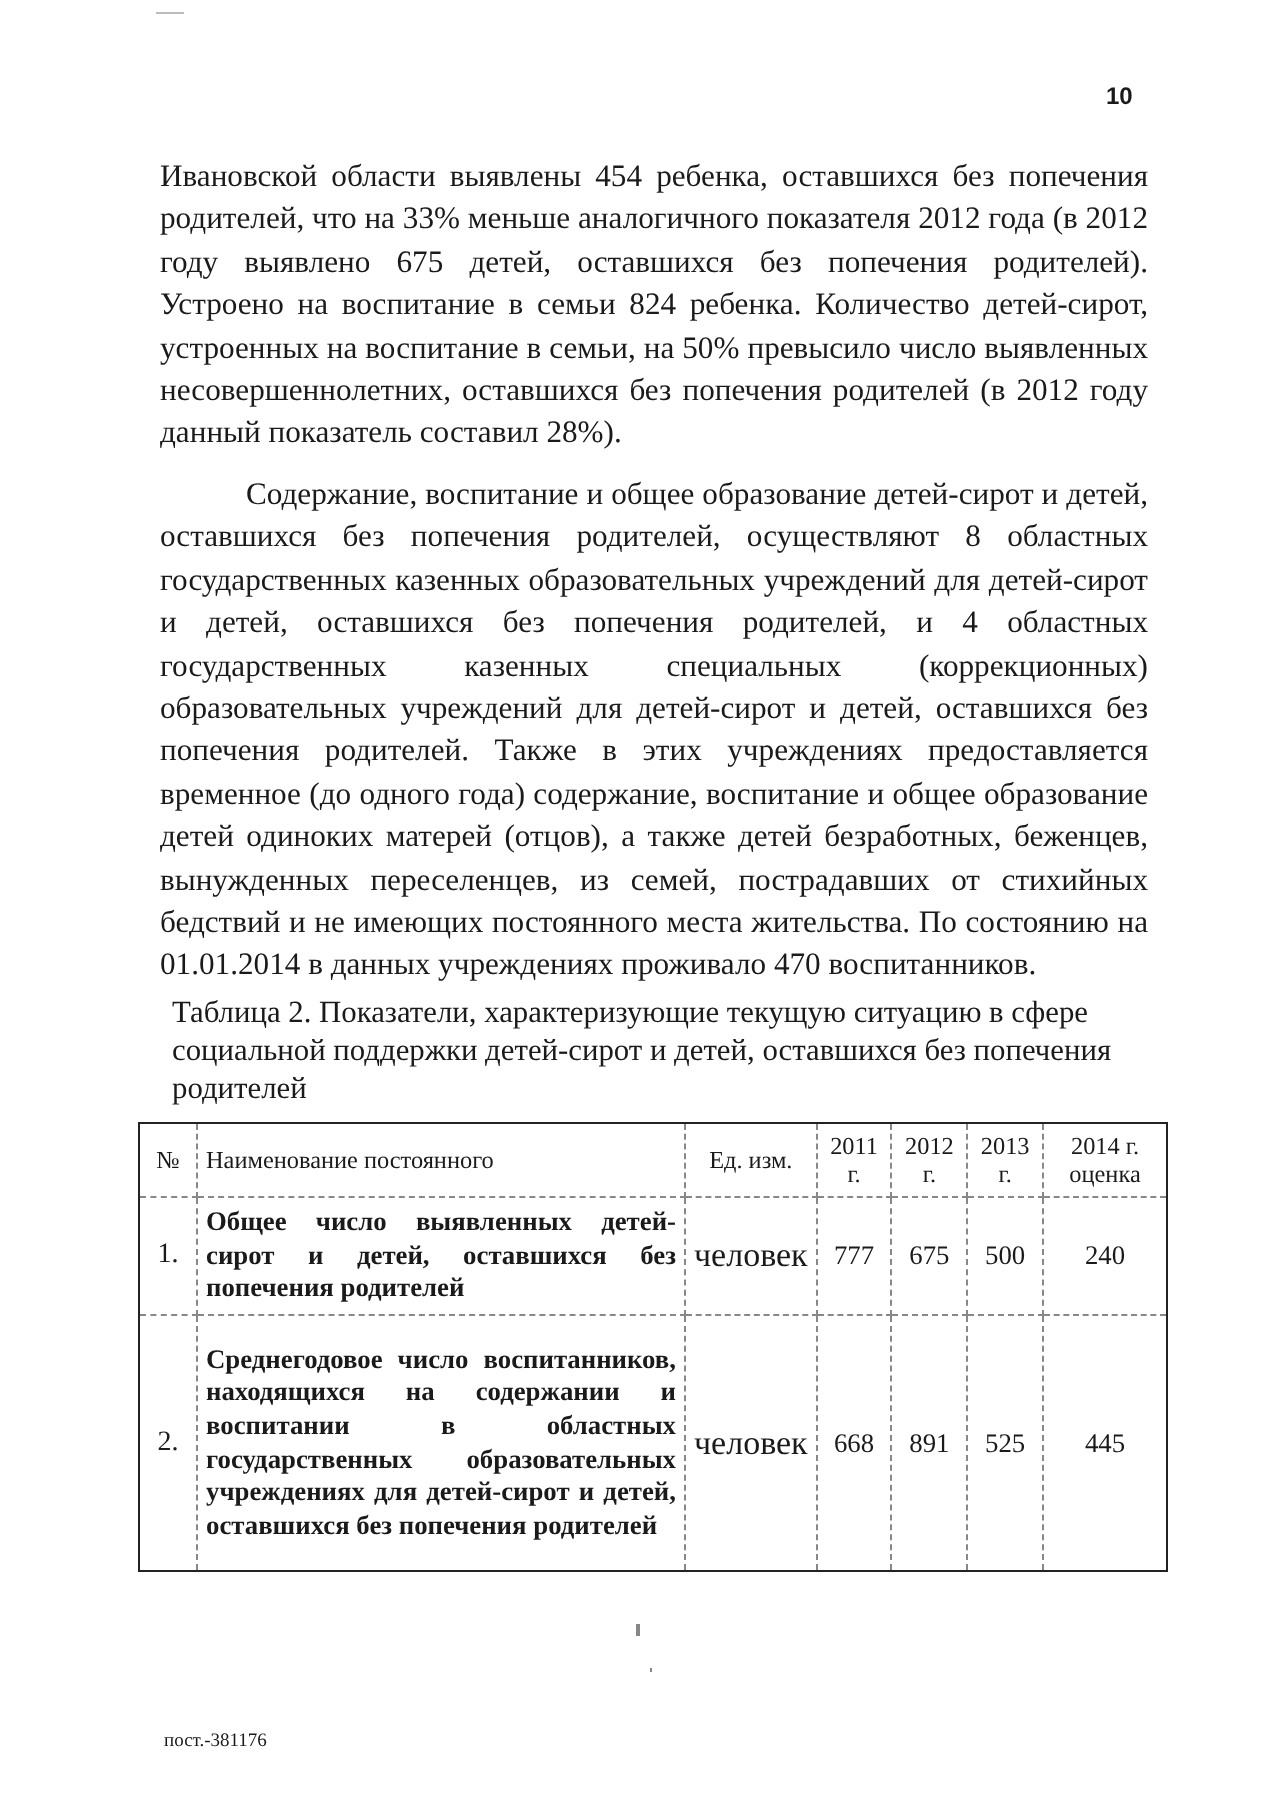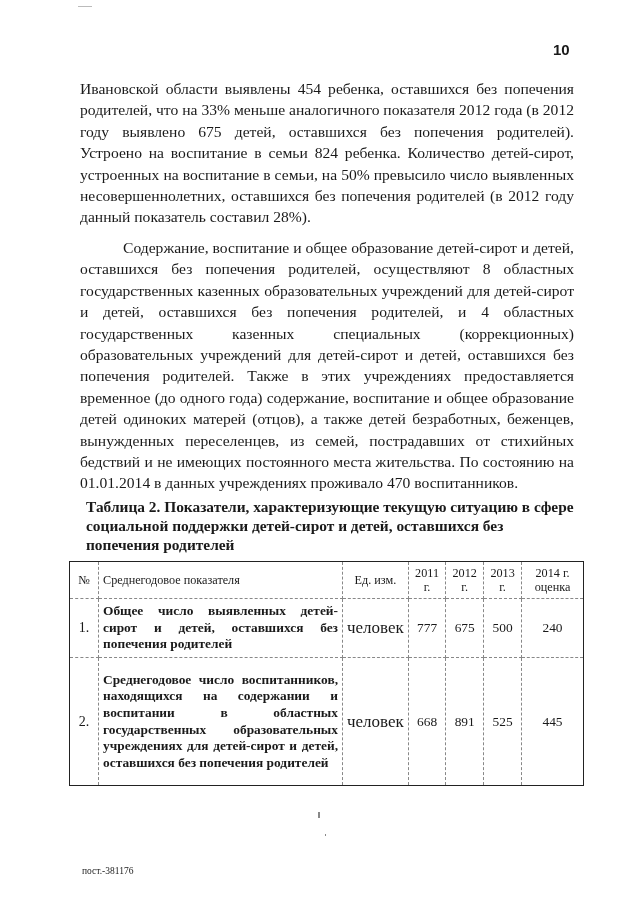--- a/index.html
+++ b/index.html
@@ -1,27 +1,27 @@
 <!DOCTYPE html>
 <html><head>
 <meta charset="utf-8">
 <style>
   html, body { margin: 0; padding: 0; background: #ffffff; }
   body { width: 640px; height: 905px; position: relative; overflow: hidden;
          font-family: "Liberation Serif", "DejaVu Serif", serif; color: #1a1a1a; }
   .page-num { position: absolute; top: 41px; left: 553px; font-family: "Liberation Sans", sans-serif;
-              font-weight: bold; font-size: 15px; }
+              font-weight: bold; font-size: 12px; }
   .scan-mark { position: absolute; top: 6px; left: 78px; width: 14px; height: 1px; background: #bbb; }
   .body-text { position: absolute; left: 80px; width: 494px; font-size: 15.6px; line-height: 21.4px;
                text-align: justify; text-align-last: left; }
   .body-text p { margin: 0; }
   .p1 { top: 78px; }
   .p2 { top: 217px; }
   .p2 p { text-indent: 43px; margin-top: 20px; }
-  .caption { position: absolute; top: 497px; left: 86px; width: 494px; font-weight: bold;
+  .caption { position: absolute; top: 497px; left: 86px; width: 494px; font-weight: normal;
              font-size: 15.4px; line-height: 19px; }
   table.data { position: absolute; top: 561px; left: 69px; width: 515px; border-collapse: collapse;
                font-size: 13.4px; border: 1.5px solid #222; }
   table.data td, table.data th { border: 1px dashed #888; padding: 2px 4px; vertical-align: middle; font-weight: normal; }
   table.data th { font-size: 12.2px; line-height: 14px; }
   .c-num { width: 20px; text-align: center; font-size: 14px; }
   .c-name { width: 235px; text-align: justify; text-align-last: justify; line-height: 16.6px; }
   .c-name.last-left { text-align-last: left; font-weight: bold; }
   .c-unit { width: 40px; text-align: center; font-size: 17px; line-height: 14px; }
   .c-val { text-align: center; }
@@ -47,21 +47,21 @@
 <div class="body-text p2">
   <p>Содержание, воспитание и общее образование детей-сирот и детей, оставшихся без попечения родителей, осуществляют 8 областных государственных казенных образовательных учреждений для детей-сирот и детей, оставшихся без попечения родителей, и 4 областных государственных казенных специальных (коррекционных) образовательных учреждений для детей-сирот и детей, оставшихся без попечения родителей. Также в этих учреждениях предоставляется временное (до одного года) содержание, воспитание и общее образование детей одиноких матерей (отцов), а также детей безработных, беженцев, вынужденных переселенцев, из семей, пострадавших от стихийных бедствий и не имеющих постоянного места жительства. По состоянию на 01.01.2014 в данных учреждениях проживало 470 воспитанников.</p>
 </div>
 
 <div class="caption">Таблица 2. Показатели, характеризующие текущую ситуацию в сфере социальной поддержки детей-сирот и детей, оставшихся без попечения родителей</div>
 
 <table class="data">
   <tbody>
       <tr class="hdr">
     <th class="c-num">№</th>
-    <th class="c-name">Среднегодовое показателя</th>
+    <th class="c-name">Наименование постоянного</th>
     <th class="c-unit">Ед. изм.</th>
     <th class="c-val">2011 г.</th>
     <th class="c-val">2012 г.</th>
     <th class="c-val">2013 г.</th>
     <th class="c-val last">2014 г. оценка</th>
   </tr>
   <tr class="r1">
     <td class="c-num">1.</td>
     <td class="c-name last-left">Общее число выявленных детей-сирот и детей, оставшихся без попечения родителей</td>
     <td class="c-unit">человек</td>

